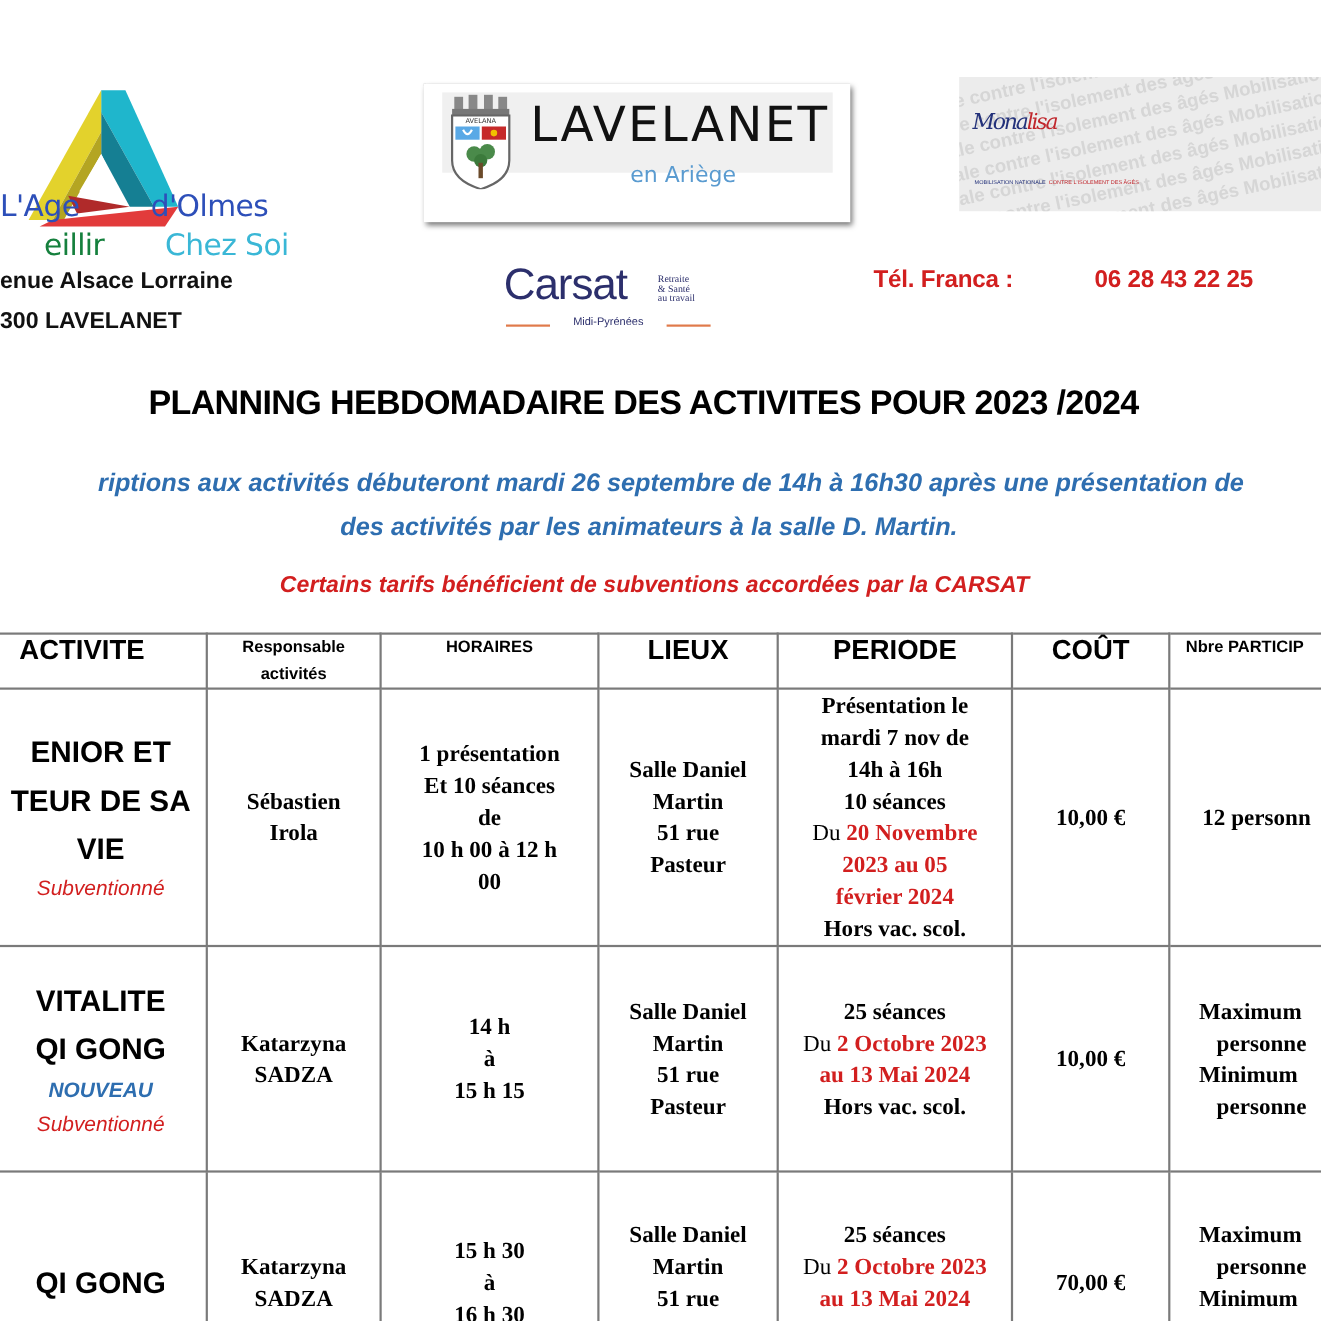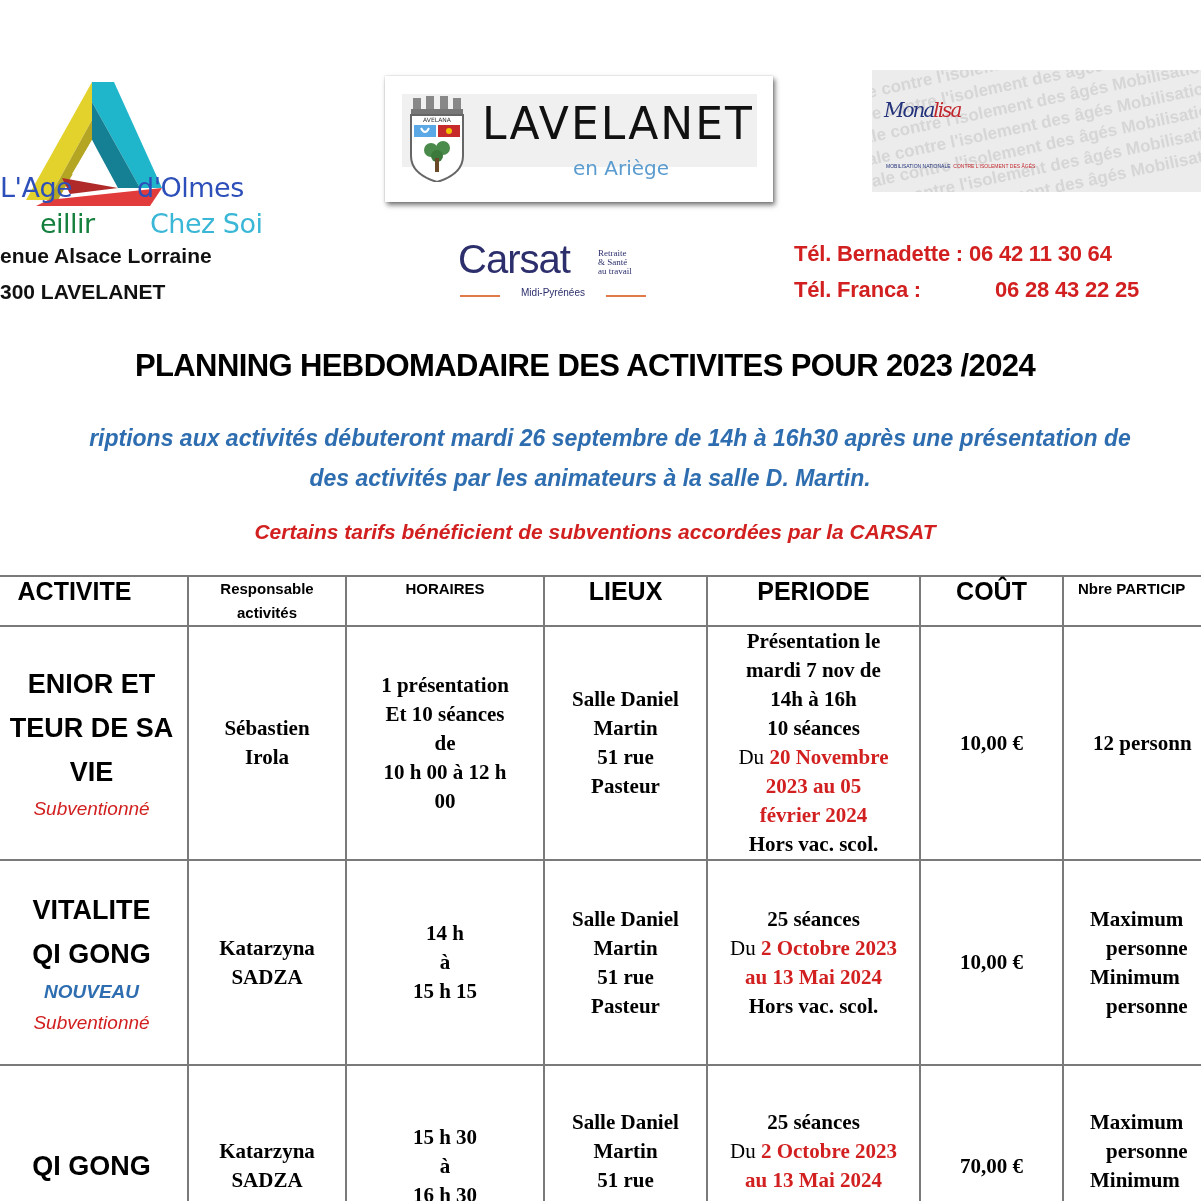--- a/index.html
+++ b/index.html
@@ -8,21 +8,21 @@
   
   .logo-age { position: absolute; left: 0; top: 78px; width: 290px; height: 120px; padding-left: 44px; }
   .logo-age .t { position: absolute; font-family: "DejaVu Sans", sans-serif; font-size: 27px; letter-spacing: -0.5px; }
   .logo-age .t1 { left: 0; top: 94px; }
   .logo-age .t2 { left: 137px; top: 94px; }
   .logo-age .t3 { left: 0; top: 130px; }
   .logo-age .t4 { left: 150px; top: 130px; }
 
   .logo-lav { position: absolute; left: 385px; top: 76px; width: 388px; height: 126px; background: #fff;
               box-shadow: 2px 3px 5px rgba(0,0,0,0.55), 0 0 1px rgba(0,0,0,0.3); }
-  .logo-lav .inner { position: absolute; left: 17px; top: 18px; width: 355px; height: 73px; background: #f0f0f0; }
+  .logo-lav .inner { position: absolute; left: 17px; top: 8px; width: 355px; height: 73px; background: #f0f0f0; }
   .logo-lav .name { position: absolute; left: 80px; top: 4px; font-family: "DejaVu Sans", sans-serif; font-size: 44px; letter-spacing: 2px; color: #111; font-weight: normal; }
   .logo-lav .sub { position: absolute; left: 171px; top: 62px; font-family: "DejaVu Sans", sans-serif; font-size: 20px; color: #5a9bd0; }
   .logo-lav .crest { position: absolute; left: 5px; top: 2px; }
 
   .logo-mona { position: absolute; left: 872px; top: 70px; width: 329px; height: 122px; background: #ececec; overflow: hidden; }
   .logo-mona .bgtxt { position: absolute; left: -30px; top: -30px; width: 460px; transform: rotate(-12deg); font-size: 17px; line-height: 22px; color: #d6d6d6; font-weight: bold; white-space: nowrap; }
   .logo-mona .sig { position: absolute; left: 12px; top: 28px; font-family: "DejaVu Serif", serif; font-style: italic; font-size: 20px; color: #23317a; letter-spacing: -2px; }
   .logo-mona .sig .red { color: #c0272d; }
   .logo-mona .tiny { position: absolute; left: 14px; top: 93px; font-size: 5px; color: #23317a; }
   .logo-mona .tiny .red { color: #c0272d; }
@@ -139,24 +139,20 @@
     <div>&amp; Santé</div>
     <div>au travail</div>
   </div>
   <div class="line-l"></div>
   <div class="region">Midi-Pyrénées</div>
   <div class="line-r"></div>
 </div>
 
 <div class="tel">
   <div class="row">
-    <span>Tél. Bernadette :</span>
-    <span class="num1">06 42 11 30 64</span>
-  </div>
-  <div class="row">
     <span>Tél. Franca :</span>
     <span class="num2">06 28 43 22 25</span>
   </div>
 </div>
 
 <div class="title">PLANNING HEBDOMADAIRE DES ACTIVITES POUR 2023 /2024</div>
 
 <div class="intro">
   <div class="l1">riptions aux activités débuteront mardi 26 septembre de 14h à 16h30 après une présentation de</div>
   <div class="l2">des activités par les animateurs à la salle D. Martin.</div>

